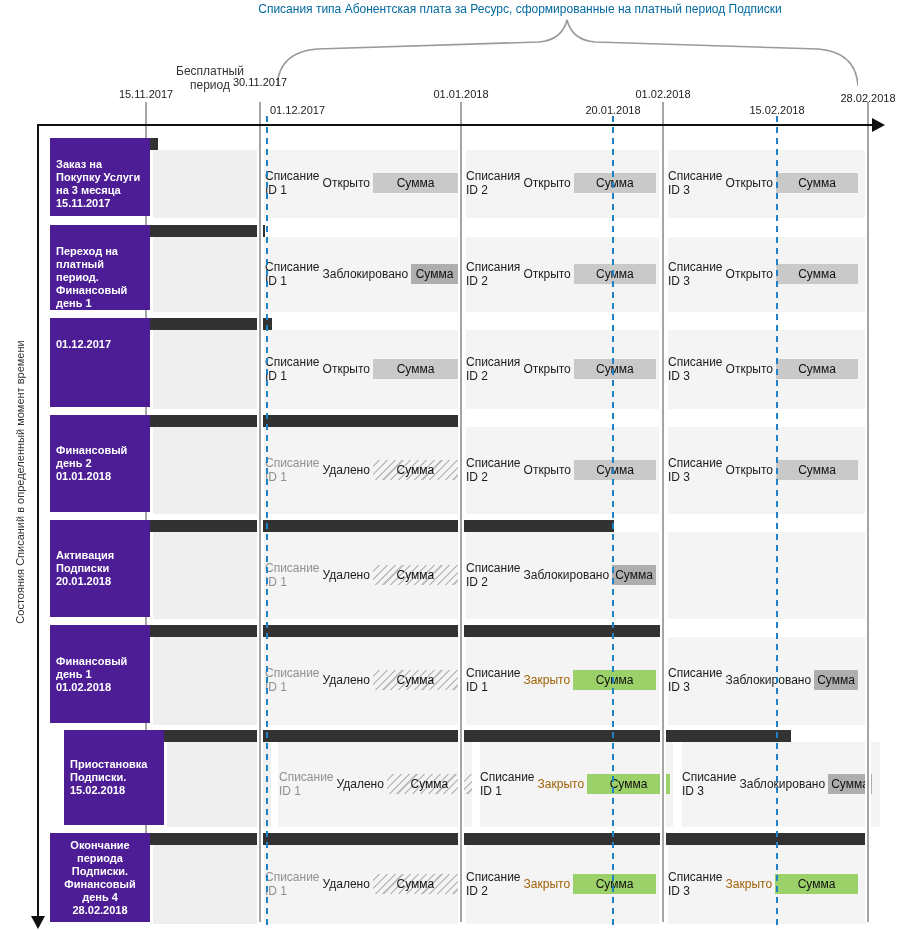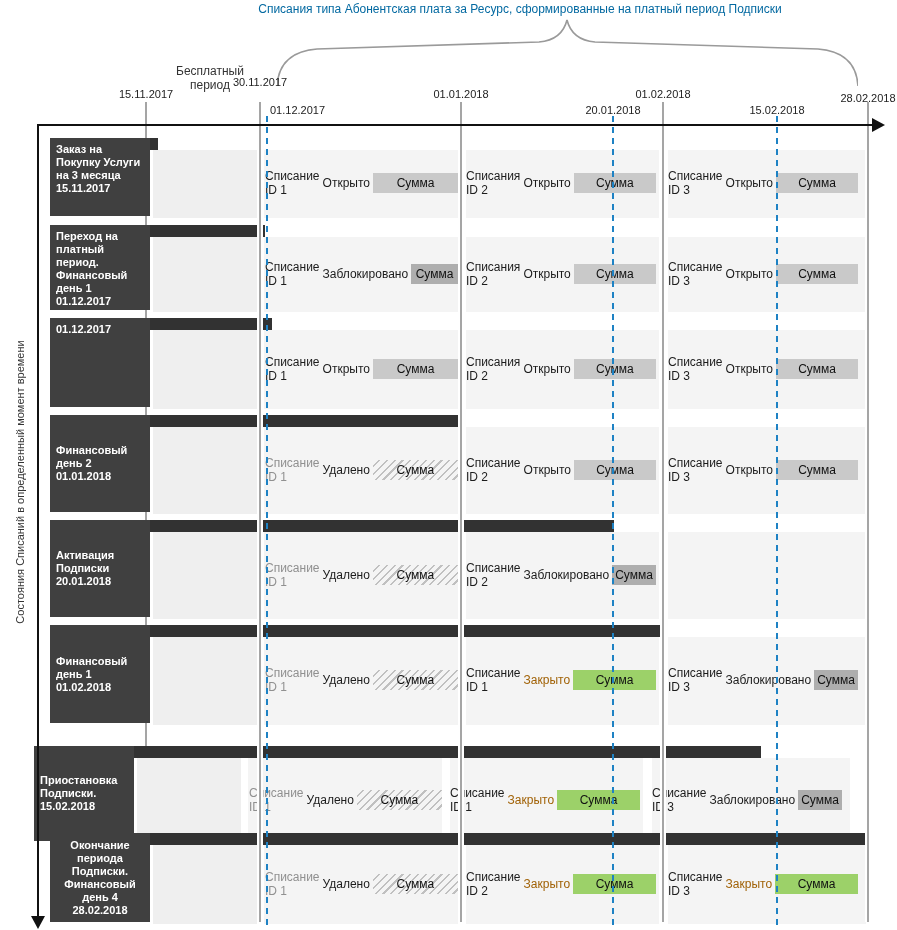--- a/index.html
+++ b/index.html
@@ -20,22 +20,22 @@
   .gapcol{background:#fff;z-index:4;}
   .gapcol .inner{position:absolute;left:2px;top:0;bottom:0;width:2px;background:#a5a5a5;}
   .dashline{width:2px;z-index:6;
     background-image:repeating-linear-gradient(to bottom,#1e82c4 0 6px,transparent 6px 11px);}
   .ticklabel{font-size:11px;color:#222;z-index:7;white-space:nowrap;}
   .row{z-index:2;}
   .panel{position:absolute;z-index:2;}
   .strip{position:absolute;top:0;left:0;height:12px;background:#323232;z-index:3;}
   .stripgap{position:absolute;top:0;height:12px;width:5px;background:#fff;z-index:4;}
   .stripgap .inner{position:absolute;left:1.5px;top:0;bottom:0;width:2px;background:#a5a5a5;}
-  .evbox{position:absolute;left:0;top:0;width:100px;background:#404040;color:#fff;z-index:5;
-         font-size:11px;font-weight:bold;line-height:13px;padding:5px 6px;box-sizing:border-box;
+  .evbox{position:absolute;left:0;top:0;width:100px;background:#4c1d95;color:#fff;z-index:5;
+         font-size:11px;font-weight:bold;line-height:13px;padding:20px 6px;box-sizing:border-box;
          display:flex;flex-direction:column;}
   .evbox.vtop{justify-content:flex-start;}
   .evbox.vcenter{justify-content:center;}
   .card{position:absolute;display:flex;flex-direction:row;justify-content:center;
         align-items:center;gap:3px;z-index:4;}
   .ctitle{font-size:12px;color:#1c1c1c;}
   .ctitle.t-del{color:#909090;}
   .cstatus{font-size:12px;color:#1c1c1c;}
   .cstatus.st-closed{color:#a16207;}
   .cbar{width:100%;height:20px;line-height:20px;text-align:center;font-size:12px;color:#111;}
@@ -255,21 +255,21 @@
           <div class="ctitle">Списание ID 1</div>
           <div class="cstatus st-closed">Закрыто</div>
           <div class="cbar bar-closed">Сумма</div>
         </div>
         <div class="card" style="left: 618px; width: 190px; top: 14px; bottom: 8px;">
           <div class="ctitle">Списание ID 3</div>
           <div class="cstatus">Заблокировано</div>
           <div class="cbar bar-blocked">Сумма</div>
         </div>
       </div>
-      <div class="abs row" style="left: 34px; top: 730px; width: 818px; height: 101px; margin-top: 16px;">
+      <div class="abs row" style="left: 64px; top: 730px; width: 818px; height: 101px;">
         <div class="panel" style="left: 103px; width: 104px; top: 12px; bottom: 4px; background: rgb(239, 239, 239);"></div>
         <div class="panel" style="left: 214px; width: 194px; top: 12px; bottom: 4px; background: rgb(244, 244, 244);"></div>
         <div class="panel" style="left: 416px; width: 193px; top: 12px; bottom: 4px; background: rgb(244, 244, 244);"></div>
         <div class="panel" style="left: 618px; width: 198px; top: 12px; bottom: 4px; background: rgb(244, 244, 244);"></div>
         <div class="strip" style="width: 727px;"></div>
         <div class="stripgap" style="left: 93.5px;">
           <div class="inner"></div>
         </div>
         <div class="evbox vcenter" style="bottom: 6px; text-align: left;">
           <div>Приостановка Подписки.</div>

